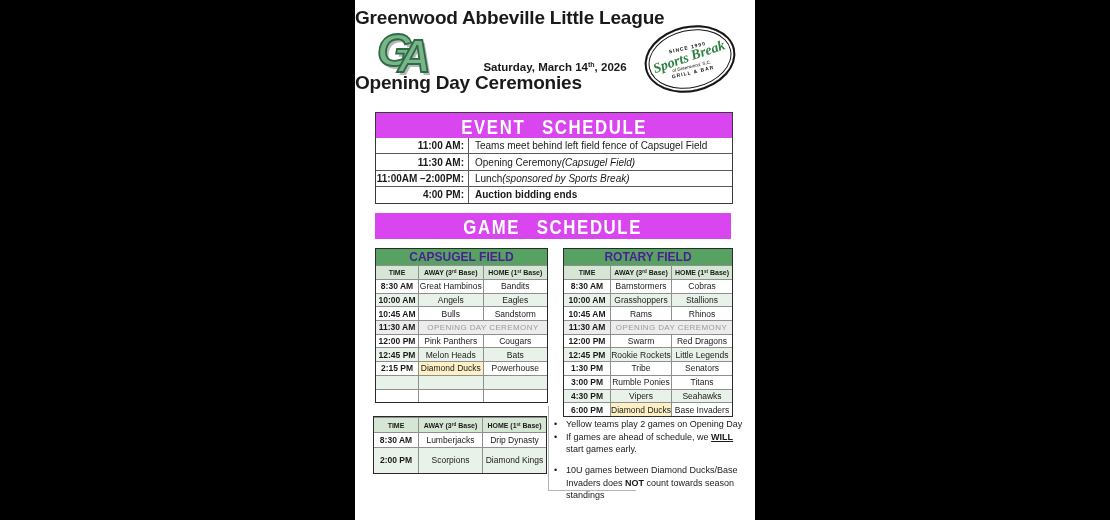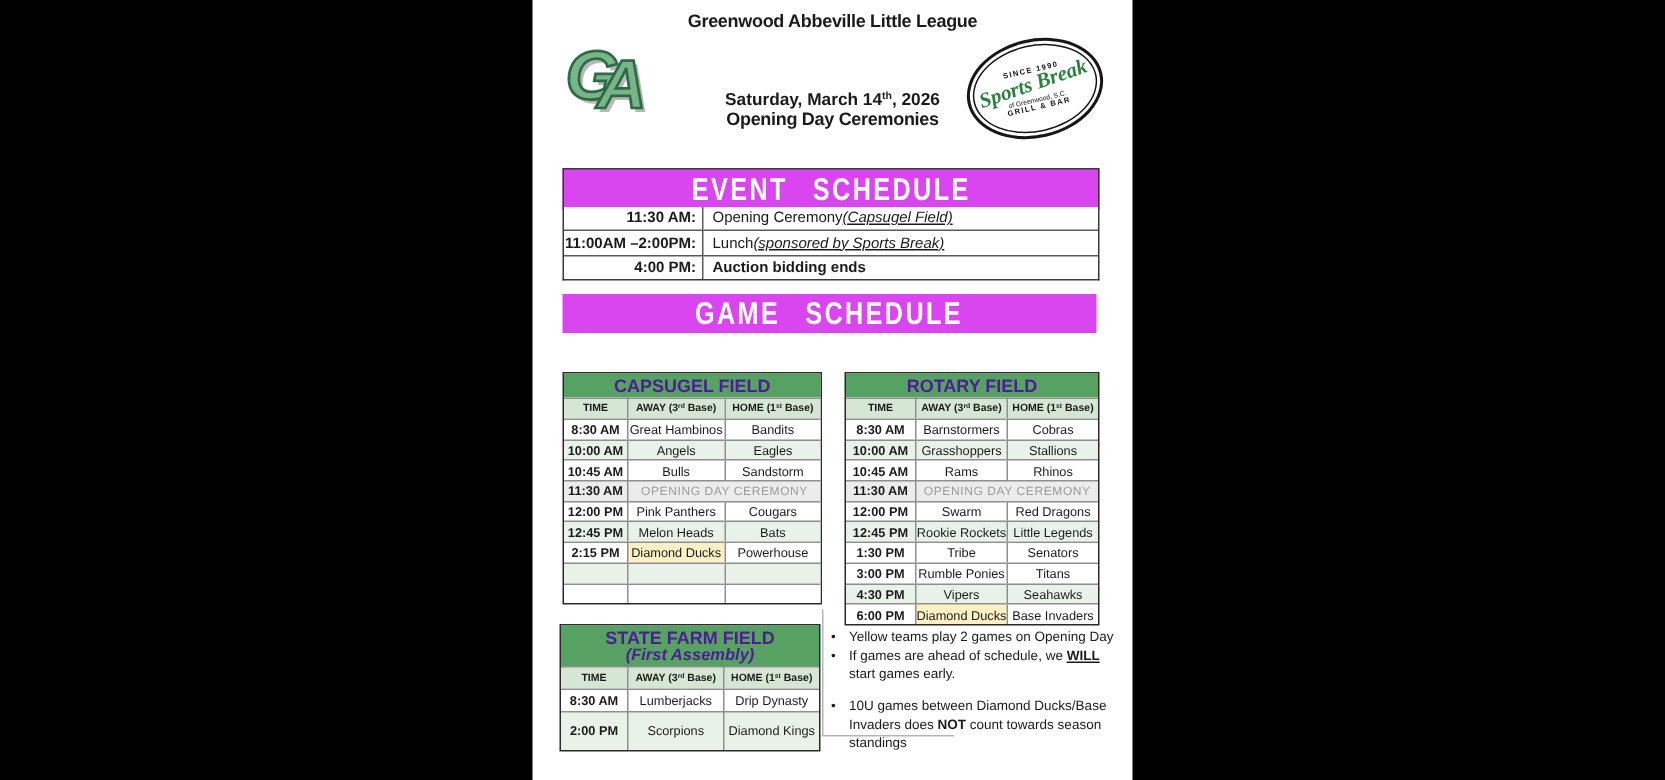--- a/index.html
+++ b/index.html
@@ -1,22 +1,22 @@
 <!DOCTYPE html>
 <html><head>
 <meta charset="utf-8">
 <style>
   html,body{margin:0;padding:0;background:#000;}
   .stage{position:relative;width:1110px;height:520px;background:#000;overflow:hidden;
          font-family:"Liberation Sans",sans-serif;color:#1a1a1a;}
   .page{position:absolute;left:355px;top:0;width:400px;height:520px;background:#ffffff;}
 
   
-  .title{position:absolute;left:0;width:100%;text-align:center;font-weight:bold;
-         font-size:12px;letter-spacing:-0.2px;white-space:nowrap;}
+  .title{position:absolute;left:0;width:100%;font-weight:bold;
+         font-size:19px;letter-spacing:-0.2px;white-space:nowrap;}
   #title1{top:7px;}
   #title2{top:30px;margin-top:42px;}
   .date-line{position:absolute;left:0;top:61px;width:100%;text-align:center;
              font-weight:bold;font-size:11.5px;}
   .date-line .sup{font-size:7px;position:relative;top:-4px;}
   .venue{position:absolute;left:0;width:100%;text-align:center;font-size:10.5px;}
   #venue1{top:75px;}
   #venue2{top:87px;margin-top:36px;}
 
   
@@ -36,35 +36,35 @@
   .sb-name{font-family:"Liberation Serif",serif;font-style:italic;font-weight:bold;
            font-size:14px;color:#2e8040;white-space:nowrap;transform:rotate(-6deg);
            line-height:13px;}
   .sb-loc{font-size:4.5px;color:#111;margin-top:1px;}
   .sb-tag{font-size:5px;font-weight:bold;letter-spacing:1px;color:#111;}
 
   
   .banner{position:absolute;left:20px;width:356px;background:#d946ef;color:#fff;
           display:flex;align-items:flex-end;justify-content:center;}
   #event-banner{top:112px;height:26px;border:1px solid #3a3a3a;}
-  #game-banner{top:196px;height:26px;}
+  #game-banner{top:213px;height:26px;}
   .banner-text{font-weight:bold;font-size:21px;letter-spacing:2px;word-spacing:13px;
                transform:scaleX(.8);white-space:nowrap;}
 
   
   #event-rows{position:absolute;left:20px;top:138px;width:356px;
               border:1px solid #3a3a3a;border-top:none;background:#fff;}
   .ev-row{display:flex;height:15.4px;border-top:1px solid #5a5a5a;align-items:stretch;}
   .ev-row:first-child{border-top:none;}
   .ev-time{width:88px;border-right:1px solid #5a5a5a;display:flex;align-items:center;
            justify-content:flex-end;padding-right:4px;font-weight:bold;font-size:10px;
            white-space:nowrap;}
   .ev-desc{flex:1;display:flex;align-items:center;padding-left:6px;font-size:10px;
            white-space:nowrap;}
-  .ev-desc .i{font-style:italic;text-decoration:underline;}
+  .ev-desc .i{font-style:italic;}
   .ev-row.b .ev-desc{font-weight:bold;}
 
   
   .gtable{position:absolute;border:1.5px solid #2a2a2a;background:#fff;}
   #capsugel-table{left:20px;top:248px;width:171px;}
   #rotary-table{left:208px;top:248px;width:168px;}
   #statefarm-table{left:18px;top:416px;width:172px;}
   .g-header{background:#57a263;color:#4c1d95;text-align:center;font-weight:bold;
             font-size:12px;height:16px;line-height:16px;}
   #statefarm-table .g-header{height:auto;line-height:12px;padding:2px 0 1px 0;}
@@ -118,20 +118,26 @@
     </div>
 
     <div class="date-line"><span>Saturday, March 14</span><span class="sup">th</span><span>, 2026</span></div>
     <div class="venue" id="venue2">State Farm Field at Greenwood 1st Assembly</div>
 
     <div class="banner" id="event-banner">
       <span class="banner-text">EVENT SCHEDULE</span>
     </div>
     <div id="event-rows">
         <div class="ev-row">
+          <div class="ev-time">11:00 AM:</div>
+          <div class="ev-desc">
+            <span>Teams meet behind left field fence of Capsugel Field</span>
+          </div>
+        </div>
+        <div class="ev-row">
           <div class="ev-time">11:30 AM:</div>
           <div class="ev-desc">
             <span>Opening Ceremony </span>
             <span class="i">(Capsugel Field)</span>
           </div>
         </div>
         <div class="ev-row">
           <div class="ev-time">11:00AM –2:00PM:</div>
           <div class="ev-desc">
             <span>Lunch </span>
@@ -265,24 +271,20 @@
           <div class="g-cell">Vipers</div>
           <div class="g-cell">Seahawks</div>
         </div>
         <div class="g-row">
           <div class="g-cell time-cell">6:00 PM</div>
           <div class="g-cell yellow">Diamond Ducks</div>
           <div class="g-cell">Base Invaders</div>
         </div>
       </div>
     <div class="gtable" id="statefarm-table">
-        <div class="g-header">
-          <div>STATE FARM FIELD</div>
-          <div class="g-sub">(First Assembly)</div>
-        </div>
         <div class="g-row g-colhdr">
           <div class="g-cell">TIME</div>
           <div class="g-cell">
             <span><span>AWAY (3</span><span class="sup">rd</span><span> Base)</span></span>
           </div>
           <div class="g-cell">
             <span><span>HOME (1</span><span class="sup">st</span><span> Base)</span></span>
           </div>
         </div>
         <div class="g-row">

